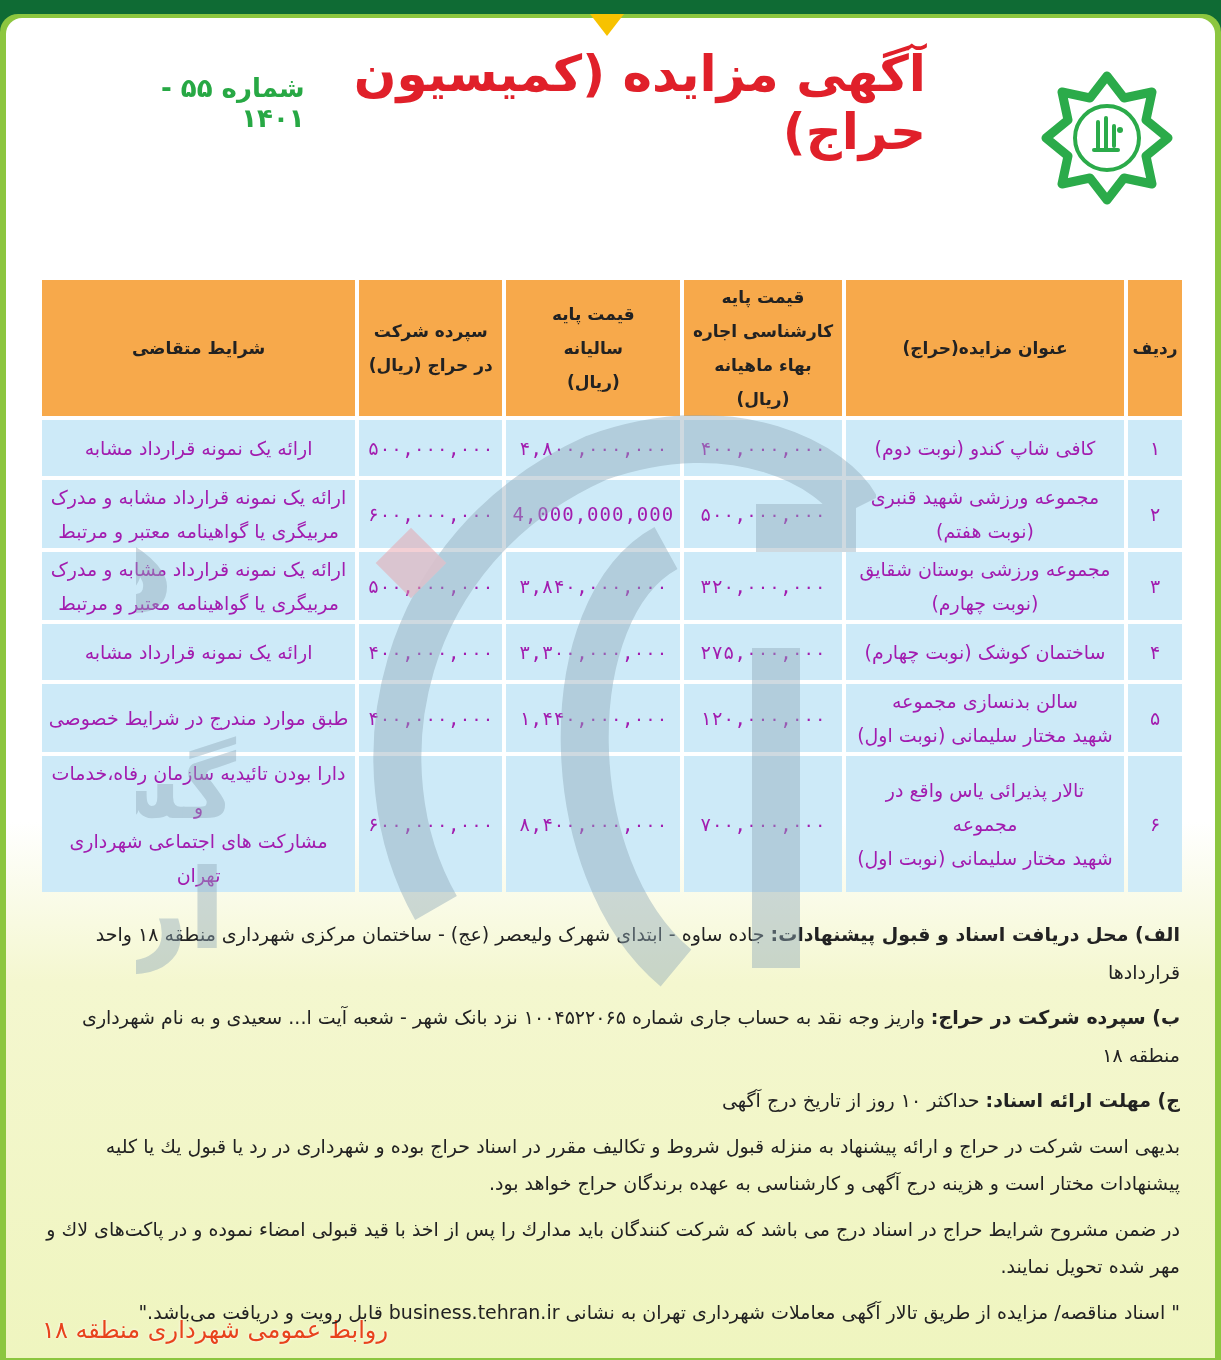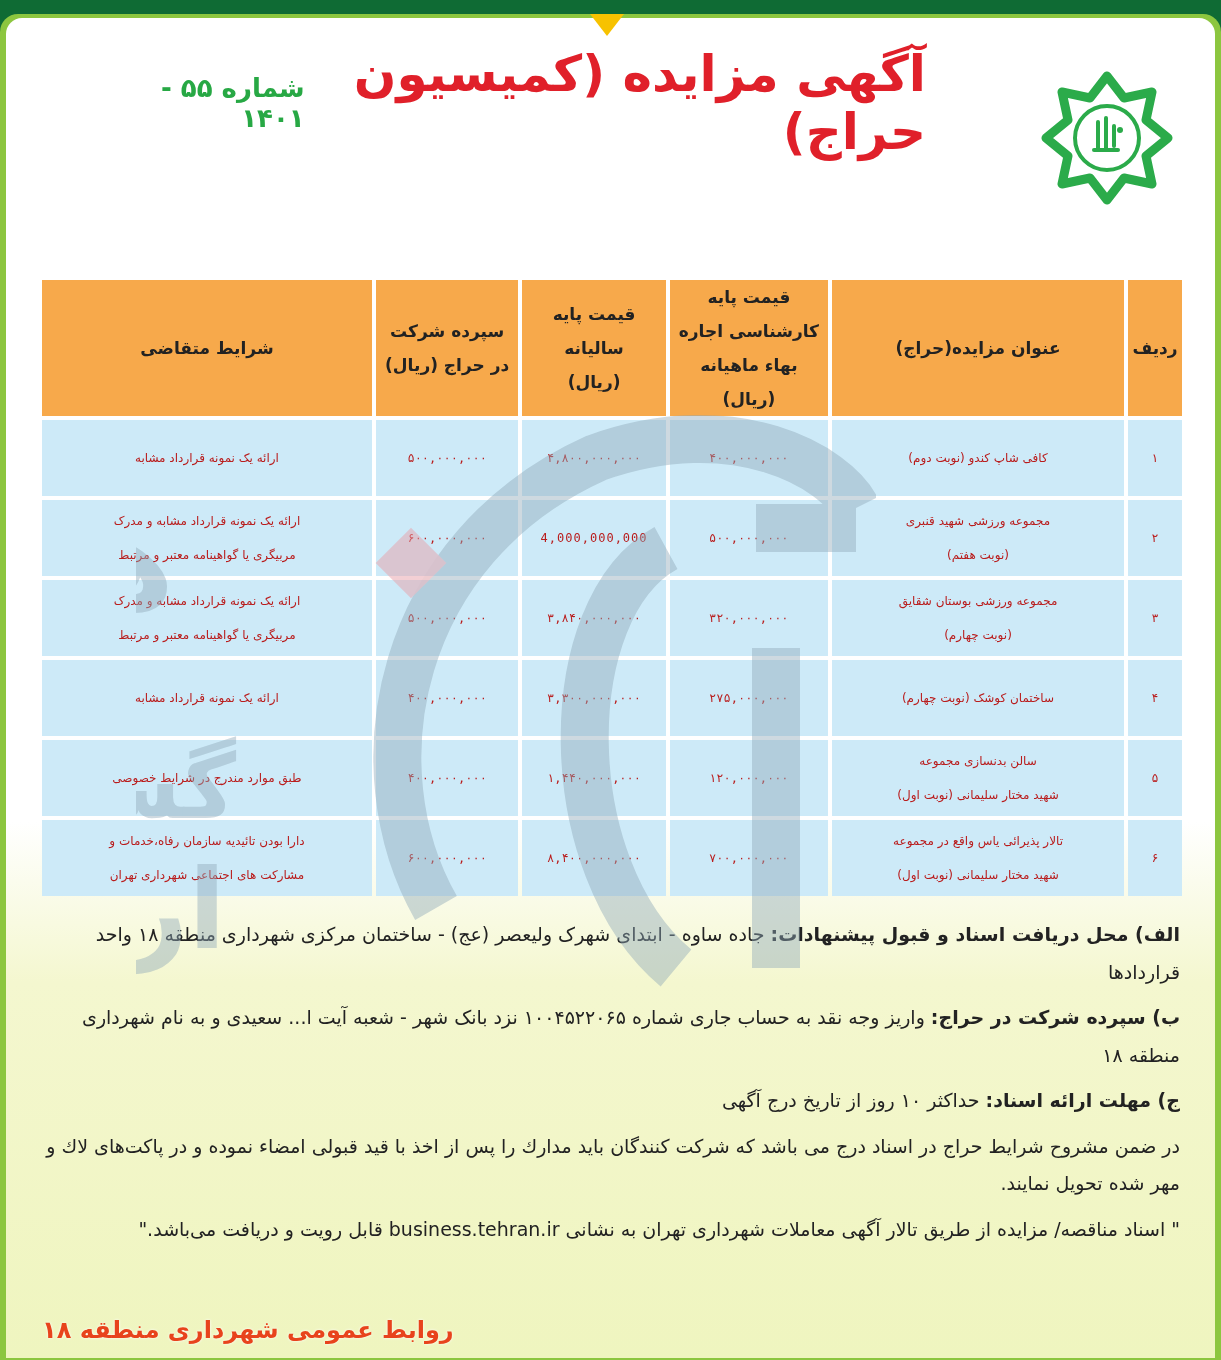--- a/index.html
+++ b/index.html
@@ -51,37 +51,37 @@
     table.auction {
       position: absolute; top: 258px; left: 32px; width: 1148px;
       border-collapse: separate; border-spacing: 4px; direction: rtl;
       z-index: 1;
     }
     table.auction th {
       background: #f7a94b; color: #222; font-weight: bold; font-size: 17px;
       height: 112px; line-height: 34px; text-align: center; padding: 0 4px;
     }
     table.auction td {
-      background: #cdeaf8; color: #b91c1c; font-size: 12px; text-align: center;
-      height: 76px; line-height: 34px; padding: 0 6px;
+      background: #cdeaf8; color: #a21caf; font-size: 19px; text-align: center;
+      height: 56px; line-height: 34px; padding: 0 6px;
     }
     td.num { font-family: "DejaVu Sans Mono", monospace; font-size: 15px; letter-spacing: 1px; direction: rtl; }
     td.idx { width: 42px; }
     td.title-cell { width: 285px; }
     td.cond { width: 325px; }
     .notes {
       position: absolute; top: 890px; left: 32px; width: 1150px;
       direction: rtl; text-align: right; font-size: 19px; line-height: 37.5px; color: #222;
       z-index: 1;
     }
     .notes p { margin: 8px; }
     .notes b { font-weight: bold; }
     .footer-sign {
       position: absolute; top: 1298px; left: 36px; direction: rtl;
-      color: #e8431c; font-weight: bold; font-size: 24px;
+      color: #e8431c; font-weight: normal; font-size: 24px;
       text-shadow: 0 0 3px #fff;
       text-align: right;
     }
   </style>
 </head>
 <body>
 
 <div class="frame"></div>
 <div class="notch"></div>
 
@@ -233,18 +233,19 @@
       <text x="100" y="470" font-size="90" direction="rtl">گستر</text>
       <text x="90" y="600" font-size="110" direction="rtl">ارتبا</text>
     </g>
     <rect x="250" y="190" width="50" height="50" fill="#e8a0a8" transform="rotate(45 275 215)" opacity="0.9"></rect>
   </svg>
 
   <div class="notes">
     <p><b>الف) محل دریافت اسناد و قبول پیشنهادات:</b><span> جاده ساوه - ابتدای شهرک ولیعصر (عج) - ساختمان مرکزی شهرداری منطقه ۱۸ واحد قراردادها</span></p>
     <p><b>ب) سپرده شرکت در حراج:</b><span> واریز وجه نقد به حساب جاری شماره ۱۰۰۴۵۲۲۰۶۵ نزد بانک شهر - شعبه آیت ا... سعیدی و به نام شهرداری منطقه ۱۸</span></p>
     <p><b>ج) مهلت ارائه اسناد:</b><span> حداکثر ۱۰ روز از تاریخ درج آگهی</span></p>
+    <p>بدیهی است شرکت در حراج و ارائه پیشنهاد به منزله قبول شروط و تکالیف مقرر در اسناد حراج بوده و شهرداری در رد یا قبول یك یا کلیه پیشنهادات مختار است و هزینه درج آگهی و کارشناسی به عهده برندگان حراج خواهد بود.</p>
     <p>در ضمن مشروح شرایط حراج در اسناد درج می باشد که شرکت کنندگان باید مدارك را پس از اخذ با قید قبولی امضاء نموده و در پاکت‌های لاك و مهر شده تحویل نمایند.</p>
     <p><span>" اسناد مناقصه/ مزایده از طریق تالار آگهی معاملات شهرداری تهران به نشانی </span><span>business.tehran.ir</span><span> قابل رویت و دریافت می‌باشد."</span></p>
   </div>
 
   <div class="footer-sign">روابط عمومی شهرداری منطقه ۱۸</div>
 </div>
 
 </body></html>

